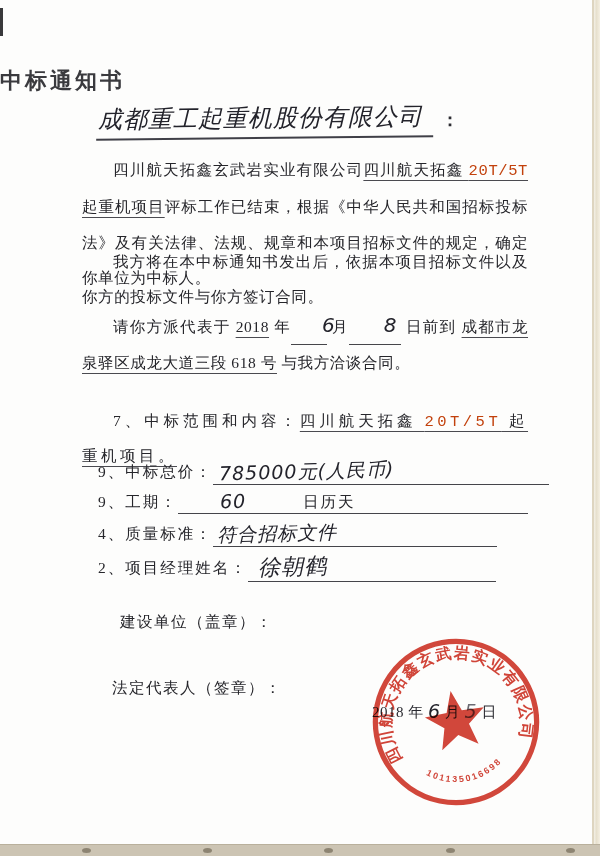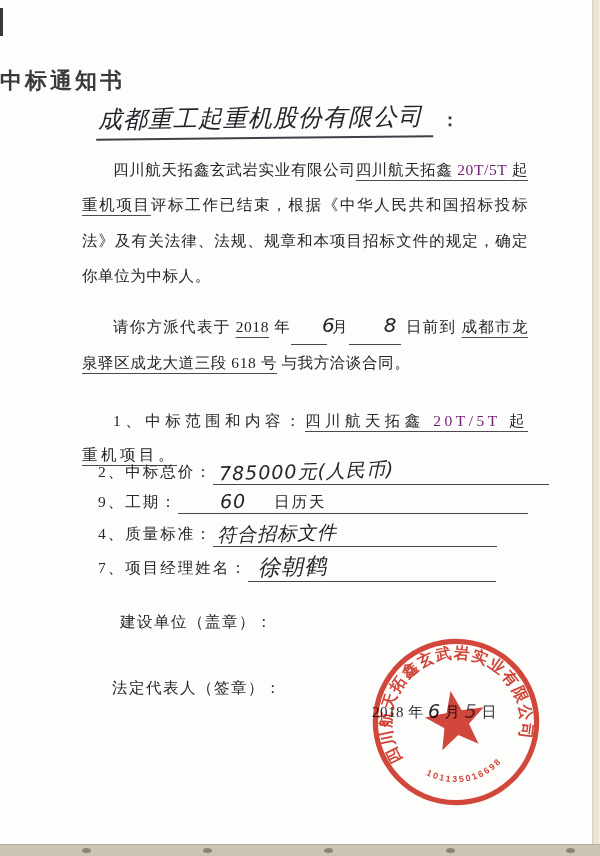--- a/index.html
+++ b/index.html
@@ -29,21 +29,21 @@
     font-size:15.5px;line-height:35.5px;text-align:justify;
     letter-spacing:.6px;color:#26262b;
   }
   .indent{text-indent:2em;}
   .u{
     text-decoration:underline;
     text-underline-offset:5px;
     text-decoration-thickness:1px;
     text-decoration-color:#4a4a50;
   }
-  .model{color:#701a75;font-family:Liberation Serif, serif;}
+  .model{color:#c2410c;font-family:Liberation Mono, monospace;}
 
   .hand{
     font-family:"DejaVu Sans","Liberation Sans",sans-serif;
     font-style:italic;color:#23232b;
   }
   .addressee{position:absolute;left:80px;top:102px;white-space:nowrap;margin-left:16px;}
   .addressee .hand{
     display:inline-block;font-size:24px;letter-spacing:1px;
     border-bottom:2px solid #3f3f47;padding:0 10px 3px 2px;min-width:228px;
     transform:rotate(-.6deg);
@@ -93,44 +93,45 @@
   <div class="title">中标通知书</div>
 
   <div class="addressee">
     <span class="hand">成都重工起重机股份有限公司</span><span class="colon">：</span>
   </div>
 
   <p class="para indent" style="top:136px">
     <span>四川航天拓鑫玄武岩实业有限公司</span><span class="u"><span>四川航天拓鑫 </span><span class="model">20T/5T</span><span> 起重机项目</span></span><span>评标工作已结束，根据《中华人民共和国招标投标法》及有关法律、法规、规章和本项目招标文件的规定，确定你单位为中标人。</span>
   </p>
 
+  <p class="para indent" style="top:228px">我方将在本中标通知书发出后，依据本项目招标文件以及你方的投标文件与你方签订合同。</p>
 
   <p class="para indent" style="top:293px">
     <span>请你方派代表于 </span><span class="u">2018</span><span> 年</span><span class="blank-s" style="width:36px"><span class="hand hand-inline">6</span></span><span> 月</span><span class="blank-s" style="width:52px"><span class="hand hand-inline">8</span></span><span> 日前到 </span><span class="u">成都市龙泉驿区成龙大道三段 618 号</span><span> 与我方洽谈合同。</span>
   </p>
 
 
   <p class="para indent" style="top:388px; letter-spacing:3.5px; line-height:34px;">
-    <span class="label">1、中标范围和内容：</span><span class="u"><span>四川航天拓鑫 </span><span class="model">20T/5T</span><span> 起重机项目。</span></span>
+    <span class="label">7、中标范围和内容：</span><span class="u"><span>四川航天拓鑫 </span><span class="model">20T/5T</span><span> 起重机项目。</span></span>
   </p>
 
   <div class="item-row" style="top:458px">
-    <span class="label">2、中标总价：</span><span class="blank" style="width:336px"><span class="hand" style="margin-left:6px">785000元(人民币)</span></span>
+    <span class="label">9、中标总价：</span><span class="blank" style="width:336px"><span class="hand" style="margin-left:6px">785000元(人民币)</span></span>
   </div>
 
   <div class="item-row" style="top:489px">
-    <span class="label">9、工期：</span><span class="blank" style="width:350px"><span class="hand" style="margin-left:42px">60</span><span class="unit" style="margin-left:28px">日历天</span></span>
+    <span class="label">9、工期：</span><span class="blank" style="width:350px"><span class="hand" style="margin-left:42px">60</span><span class="unit" style="margin-left:57px">日历天</span></span>
   </div>
 
   <div class="item-row" style="top:520px">
     <span class="label">4、质量标准：</span><span class="blank" style="width:284px"><span class="hand" style="margin-left:4px">符合招标文件</span></span>
   </div>
 
   <div class="item-row" style="top:551px">
-    <span class="label">7、项目经理姓名：</span><span class="blank" style="width:248px"><span class="hand" style="margin-left:10px; font-size:22px">徐朝鹤</span></span>
+    <span class="label">2、项目经理姓名：</span><span class="blank" style="width:248px"><span class="hand" style="margin-left:10px; font-size:22px">徐朝鹤</span></span>
   </div>
 
   <div class="sig" style="left:120px; top:612px">建设单位（盖章）：</div>
   <div class="sig" style="left:112px; top:678px">法定代表人（签章）：</div>
 
   <div class="date-line">
     <span>2018</span><span> 年 </span><span class="hand hand-inline">6</span><span> 月 </span><span class="hand hand-inline date-day">5</span><span> 日</span>
   </div>
 
   <div class="seal">

